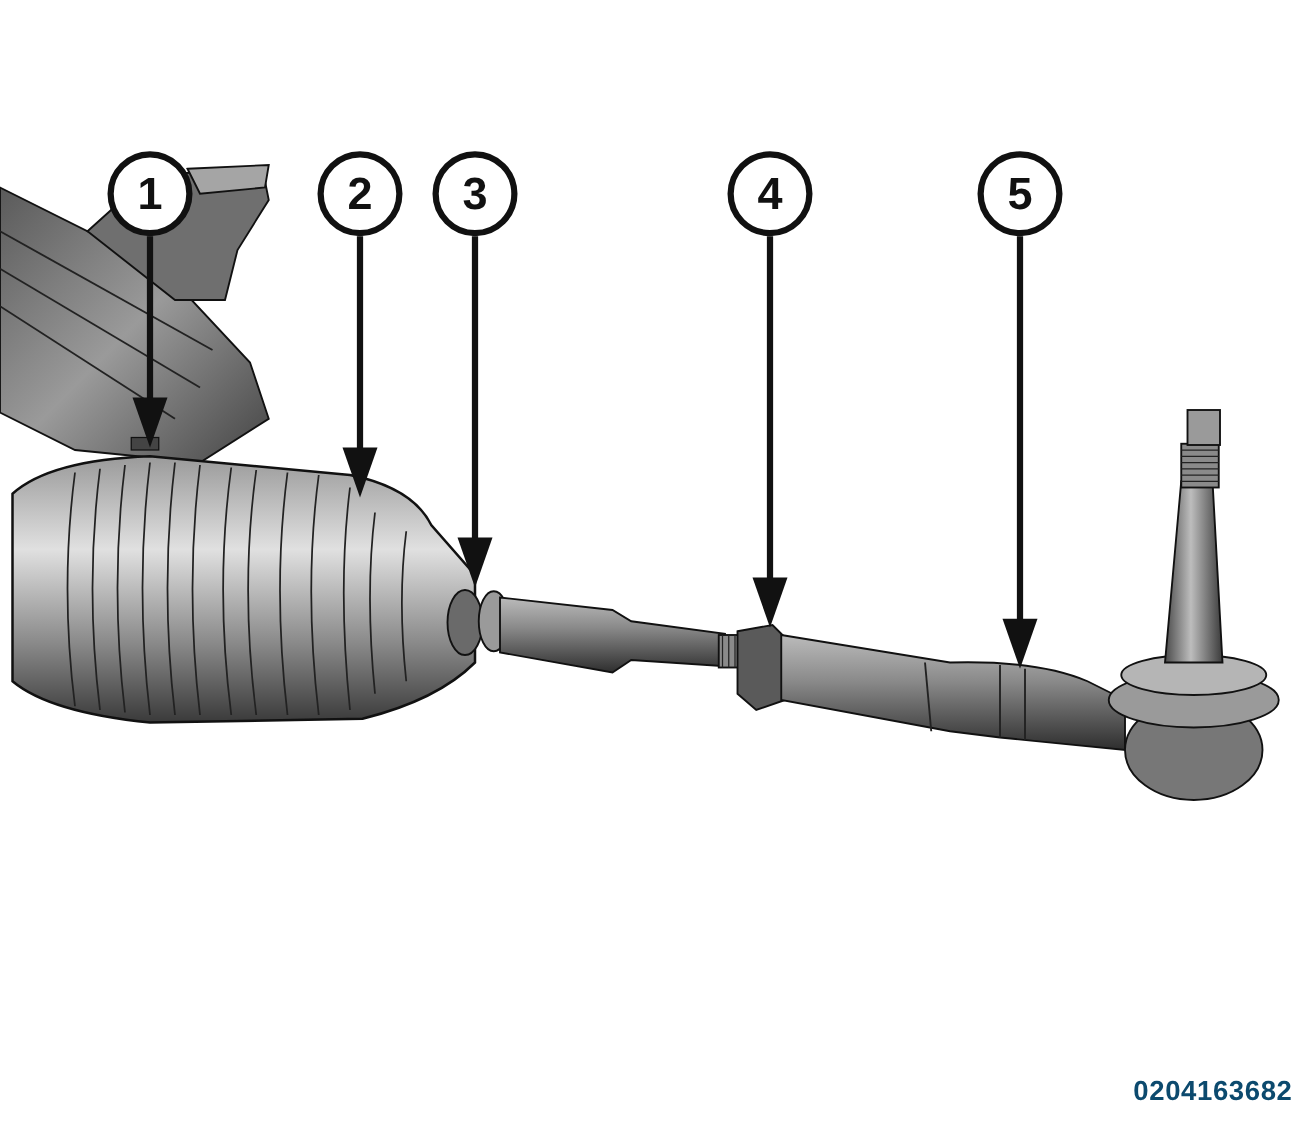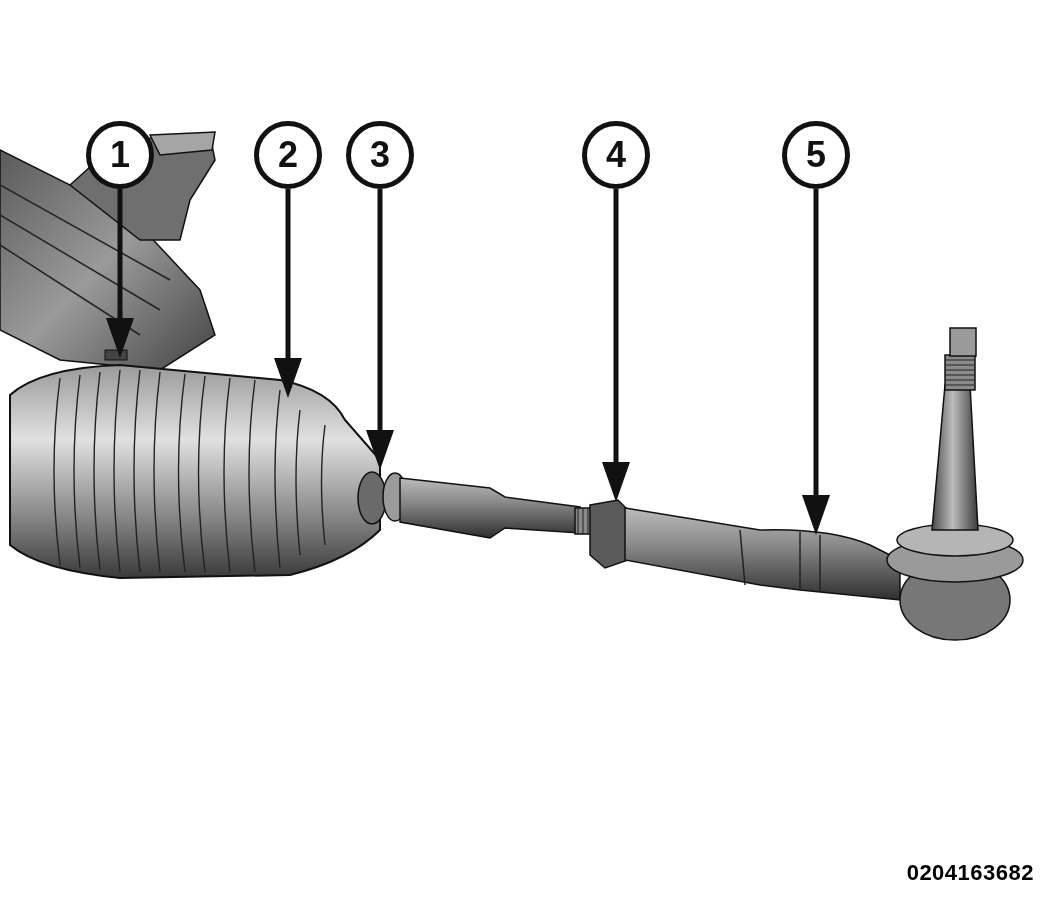--- a/index.html
+++ b/index.html
@@ -1,19 +1,19 @@
 <!DOCTYPE html>
 <html><head>
 <meta charset="utf-8">
 <style>
   html,body{margin:0;padding:0;background:#fff;}
   #stage{position:relative;width:1050px;height:900px;overflow:hidden;background:#ffffff;font-family:"Liberation Sans",sans-serif;}
   svg#art{position:absolute;left:0;top:0;}
   .callout{position:absolute;width:68px;height:68px;border:5px solid #111;border-radius:50%;background:#fff;box-sizing:border-box;display:flex;align-items:center;justify-content:center;font-weight:bold;font-size:36px;color:#111;}
-  .figid{position:absolute;right:16px;bottom:14px;font-weight:bold;font-size:22px;color:#000000;letter-spacing:0.5px;}
+  .figid{position:absolute;right:16px;bottom:14px;font-weight:bold;font-size:22px;color:#0c4a6e;letter-spacing:0.5px;}
 </style>
 </head>
 <body>
 
 <div id="stage">
   <svg id="art" width="1050" height="900" viewBox="0 0 1050 900">
     <defs>
       <linearGradient id="gBoot" x1="0" y1="0" x2="0" y2="1">
         <stop offset="0" stop-color="#9a9a9a"></stop>
         <stop offset="0.35" stop-color="#e0e0e0"></stop>

